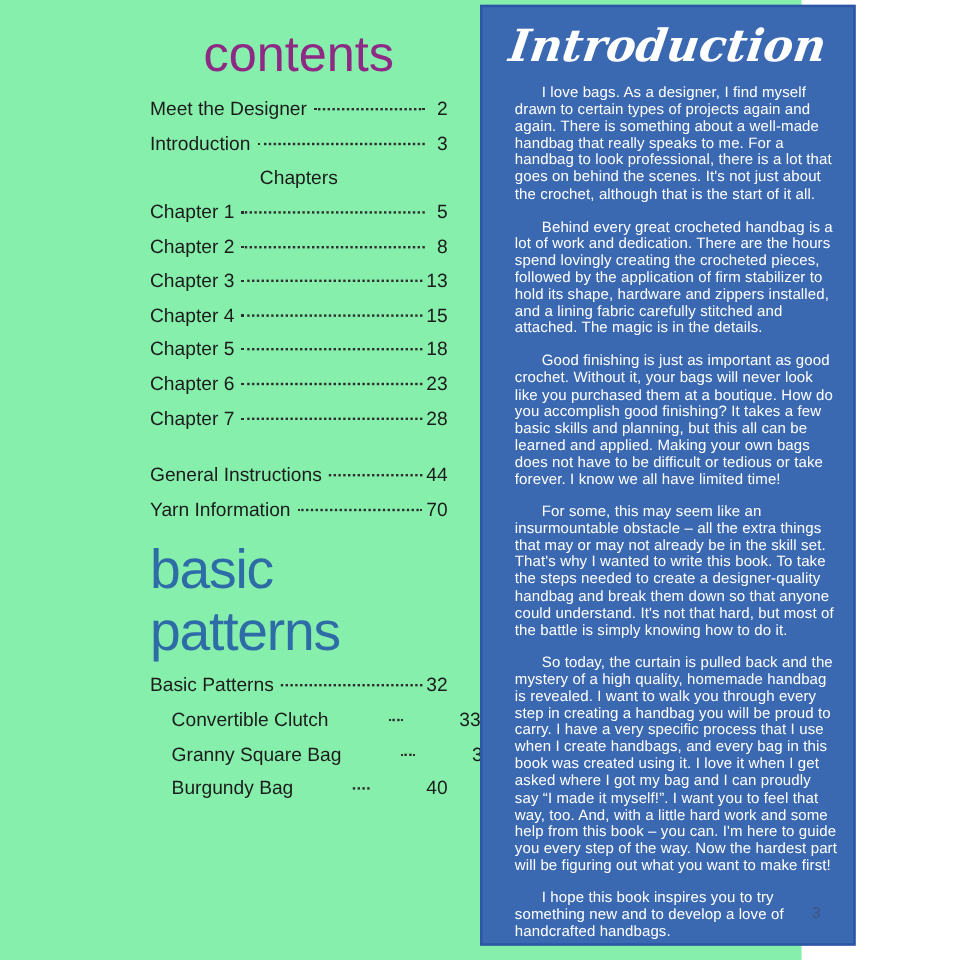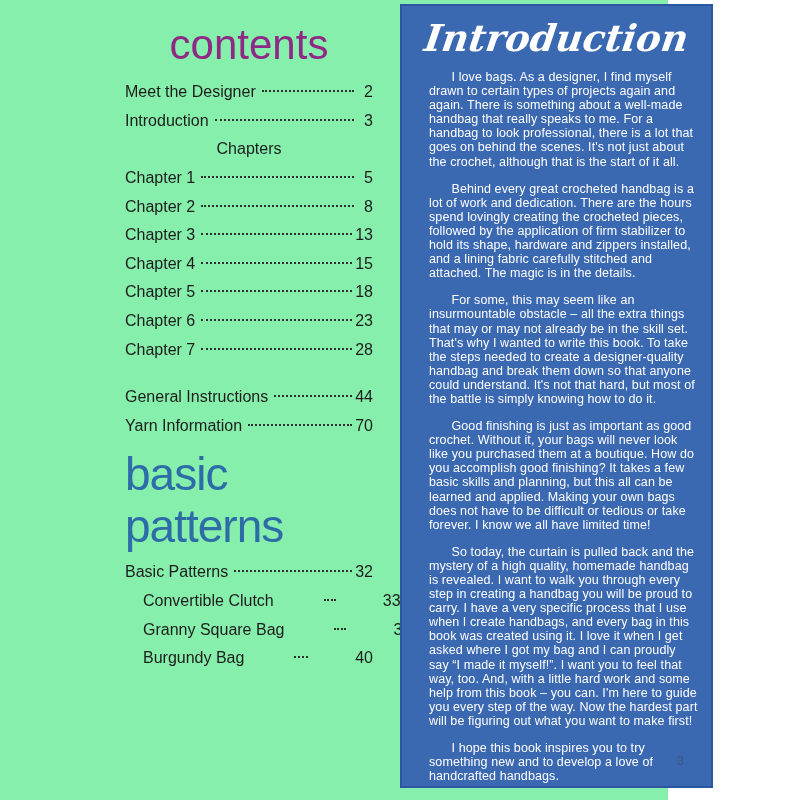--- a/index.html
+++ b/index.html
@@ -231,23 +231,23 @@
   </div>
 
   <div class="intro-page">
     <h1 class="intro-title">Introduction</h1>
     <div class="intro-body">
 
         <p>I love bags. As a designer, I find myself drawn to certain types of projects again and again. There is something about a well-made handbag that really speaks to me. For a handbag to look professional, there is a lot that goes on behind the scenes. It's not just about the crochet, although that is the start of it all.</p>
 
         <p>Behind every great crocheted handbag is a lot of work and dedication. There are the hours spend lovingly creating the crocheted pieces, followed by the application of firm stabilizer to hold its shape, hardware and zippers installed, and a lining fabric carefully stitched and attached. The magic is in the details.</p>
 
+        <p>Good finishing is just as important as good crochet. Without it, your bags will never look like you purchased them at a boutique. How do you accomplish good finishing? It takes a few basic skills and planning, but this all can be learned and applied. Making your own bags does not have to be difficult or tedious or take forever. I know we all have limited time!</p>
+
         <p>For some, this may seem like an insurmountable obstacle – all the extra things that may or may not already be in the skill set. That's why I wanted to write this book. To take the steps needed to create a designer-quality handbag and break them down so that anyone could understand. It's not that hard, but most of the battle is simply knowing how to do it.</p>
-
-        <p>Good finishing is just as important as good crochet. Without it, your bags will never look like you purchased them at a boutique. How do you accomplish good finishing? It takes a few basic skills and planning, but this all can be learned and applied. Making your own bags does not have to be difficult or tedious or take forever. I know we all have limited time!</p>
 
         <p>So today, the curtain is pulled back and the mystery of a high quality, homemade handbag is revealed. I want to walk you through every step in creating a handbag you will be proud to carry. I have a very specific process that I use when I create handbags, and every bag in this book was created using it. I love it when I get asked where I got my bag and I can proudly say “I made it myself!”. I want you to feel that way, too. And, with a little hard work and some help from this book – you can. I'm here to guide you every step of the way. Now the hardest part will be figuring out what you want to make first!</p>
 
         <p>I hope this book inspires you to try something new and to develop a love of handcrafted handbags.</p>
       </div>
     <div class="intro-page-number">3</div>
   </div>
 
 </div>
 

